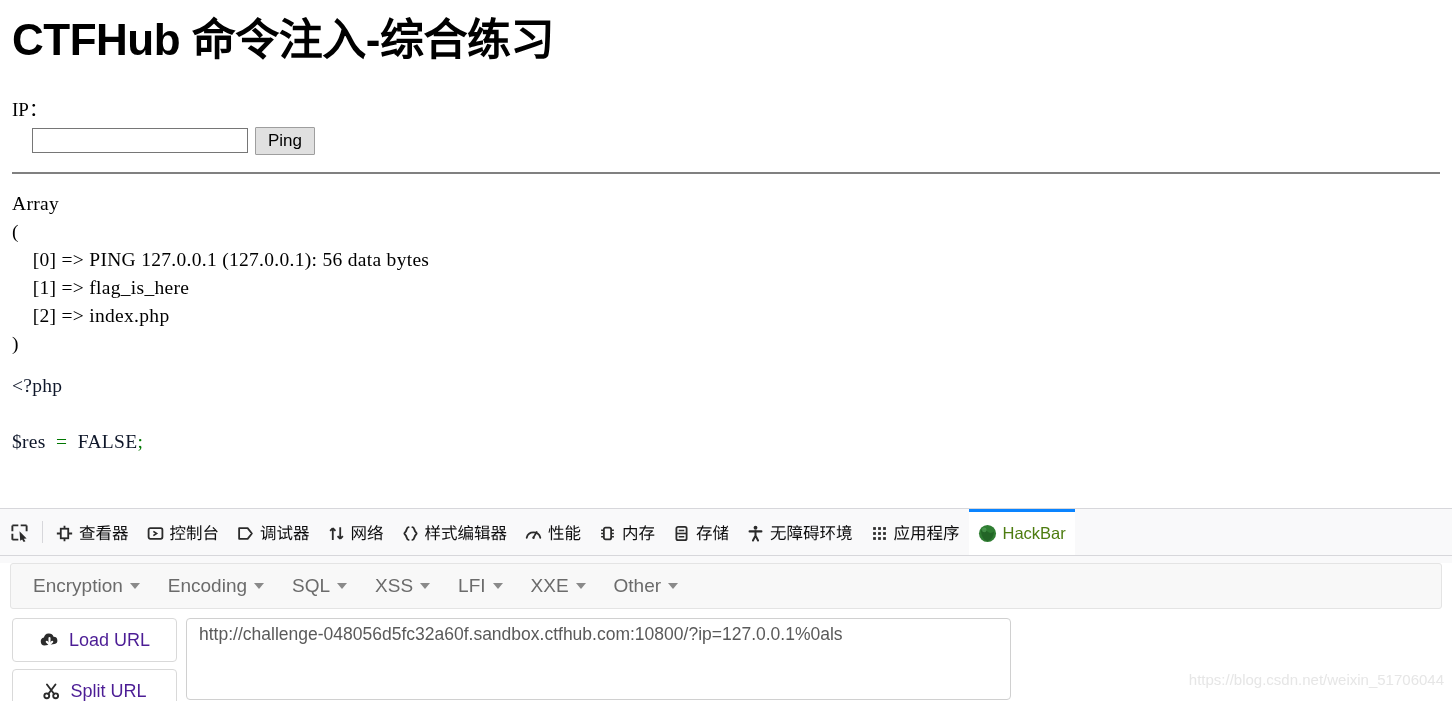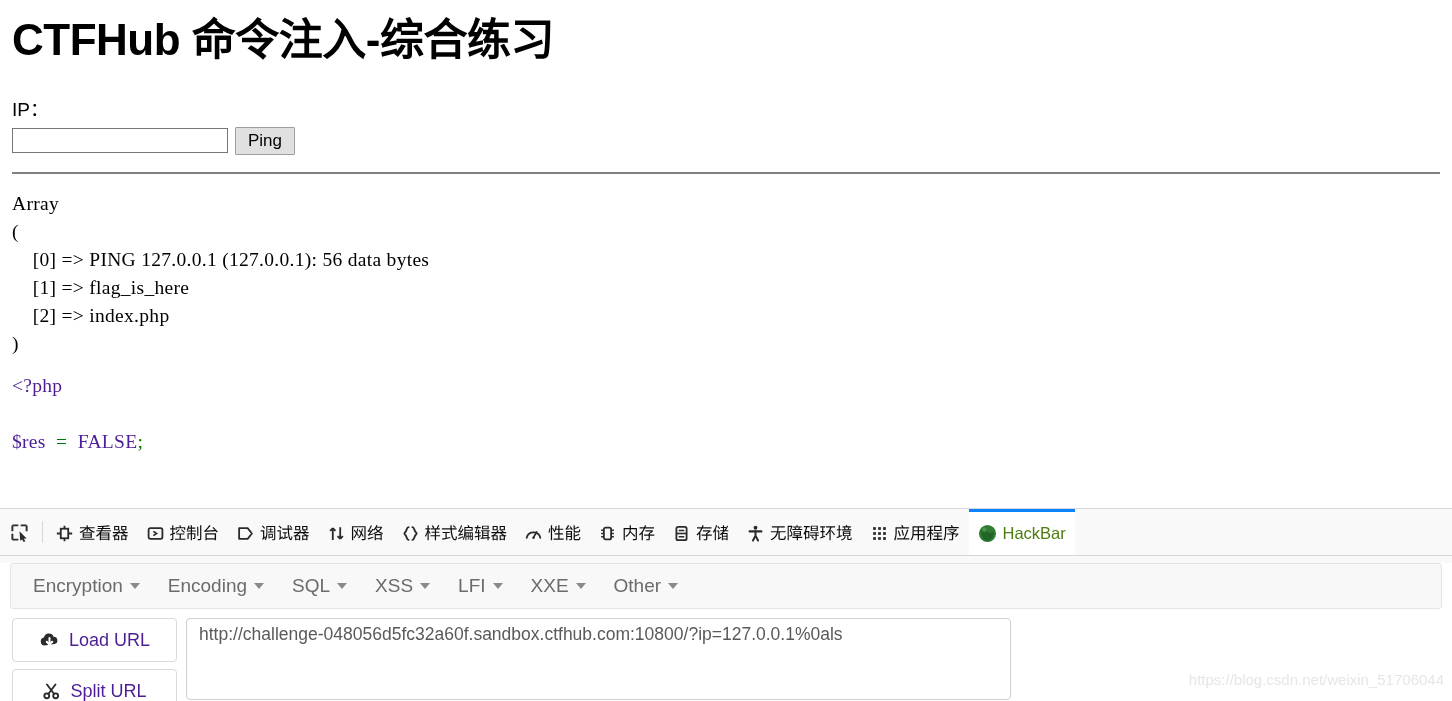--- a/index.html
+++ b/index.html
@@ -25,27 +25,27 @@
   .page-title {
     font-family: "Liberation Sans", sans-serif;
     font-size: 44px;
     font-weight: bold;
     color: #000;
     margin: 14px 0 0 0;
     line-height: 1.18;
     letter-spacing: -0.5px;
   }
   .ip-label {
-    font-family: Liberation Sans, sans-serif;
+    font-family: Liberation Serif, serif;
     font-size: 19px;
     color: #000;
     margin-top: 28px;
     margin-bottom: 6px;
   }
-  .form-row { display: flex; align-items: center; gap: 7px; }
+  .form-row { display: flex; align-items: center; gap: 7px; margin-left: 20px; }
   .ip-input {
     width: 216px; height: 25px;
     border: 1px solid #767676;
     background: #fff;
     font-family: "Liberation Sans", sans-serif;
     font-size: 14px;
     padding: 1px 3px;
     outline: none;
   }
   .ping-button {
@@ -76,21 +76,21 @@
     letter-spacing: 0.3px;
   }
   pre.phpcode {
     font-family: "Liberation Serif", serif;
     font-size: 19.5px;
     line-height: 28px;
     margin: 14px 0 0 0;
     white-space: pre;
     letter-spacing: 0.3px;
   }
-  .tok-blue  { color: #4c1d95; }
+  .tok-blue  { color: #0f172a; }
   .tok-green { color: #007700; }
 
   
   .devtools {
     position: absolute;
     left: 0; right: 0; top: 508px;
     height: 193px;
     background: #f9f9fa;
     border-top: 1px solid #d7d7db;
     font-family: "Liberation Sans", sans-serif;

